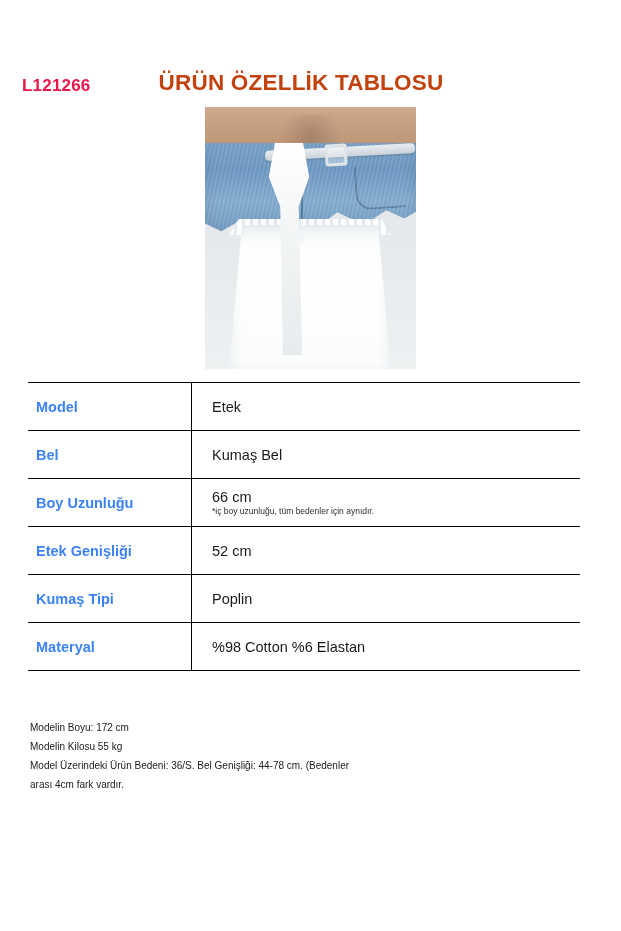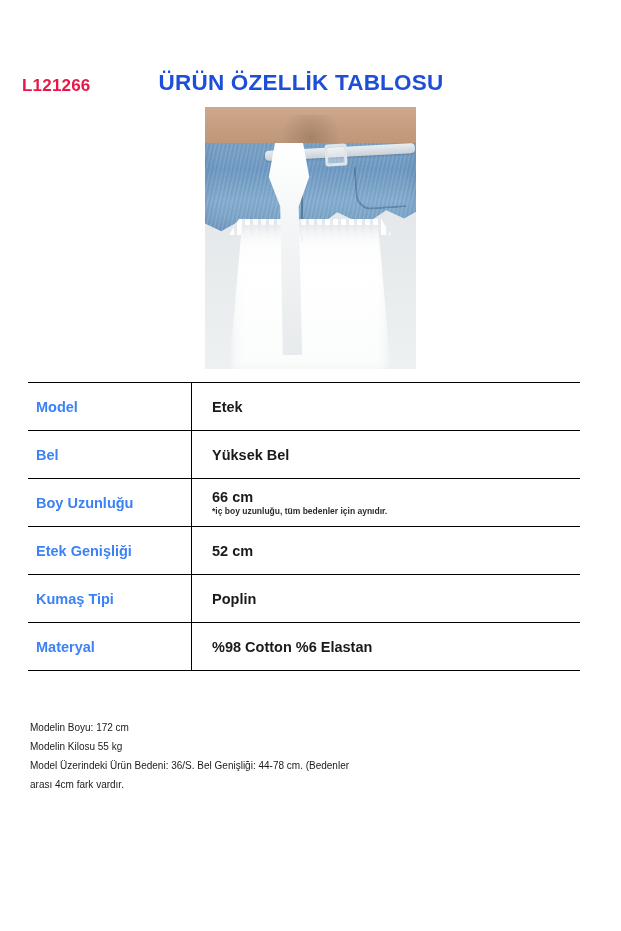--- a/index.html
+++ b/index.html
@@ -38,21 +38,21 @@
   }
   .doc-title {
     position: absolute;
     left: 0;
     right: 0;
     top: 70px;
     text-align: center;
     font-size: 22.5px;
     font-weight: bold;
     letter-spacing: 0.2px;
-    color: #1d4ed8;
+    color: #c2410c;
   }
 
   
   .photo-wrap {
     position: absolute;
     left: 205px;
     top: 107px;
     width: 211px;
     height: 262px;
     overflow: hidden;
@@ -178,21 +178,20 @@
     font-size: 14.5px;
     font-weight: bold;
     padding-left: 8px !important;
     border-right: 1px solid #000;
     color: #3b82f6;
   }
   .spec-value {
     font-size: 14.5px;
     padding-left: 20px !important;
     color: #1a1a1a;
-    font-weight: bold;
   }
   .spec-note {
     display: block;
     font-size: 8.5px;
     color: #2b2b2b;
     margin-top: 1px;
   }
 
   
   .notes {
@@ -236,21 +235,21 @@
     <tbody>
       <tr>
         <td class="spec-label">Model</td>
         <td class="spec-value">
           <span>Etek</span>
         </td>
       </tr>
       <tr>
         <td class="spec-label">Bel</td>
         <td class="spec-value">
-          <span>Yüksek Bel</span>
+          <span>Kumaş Bel</span>
         </td>
       </tr>
       <tr>
         <td class="spec-label">Boy Uzunluğu</td>
         <td class="spec-value">
           <span>66 cm</span>
           <span class="spec-note">*iç boy uzunluğu, tüm bedenler için aynıdır.</span>
         </td>
       </tr>
       <tr>

